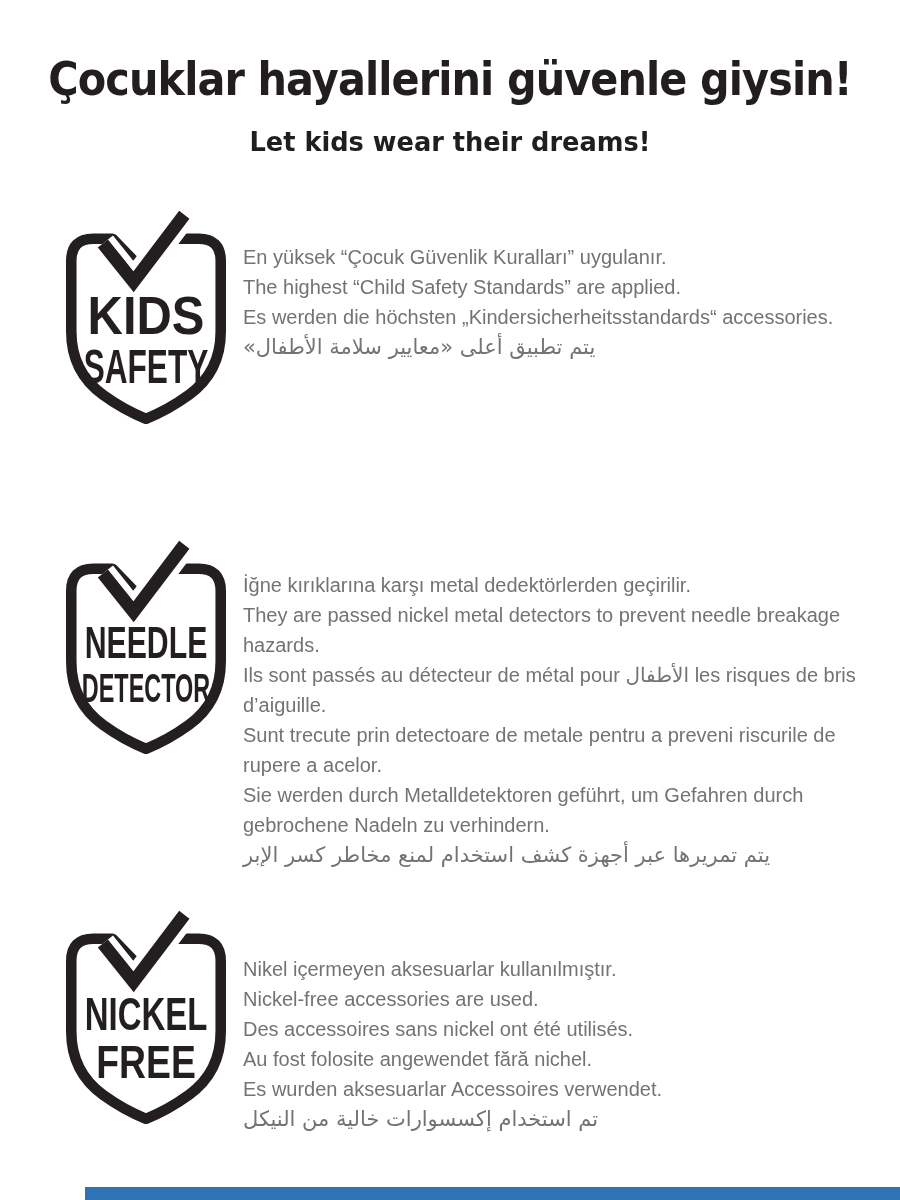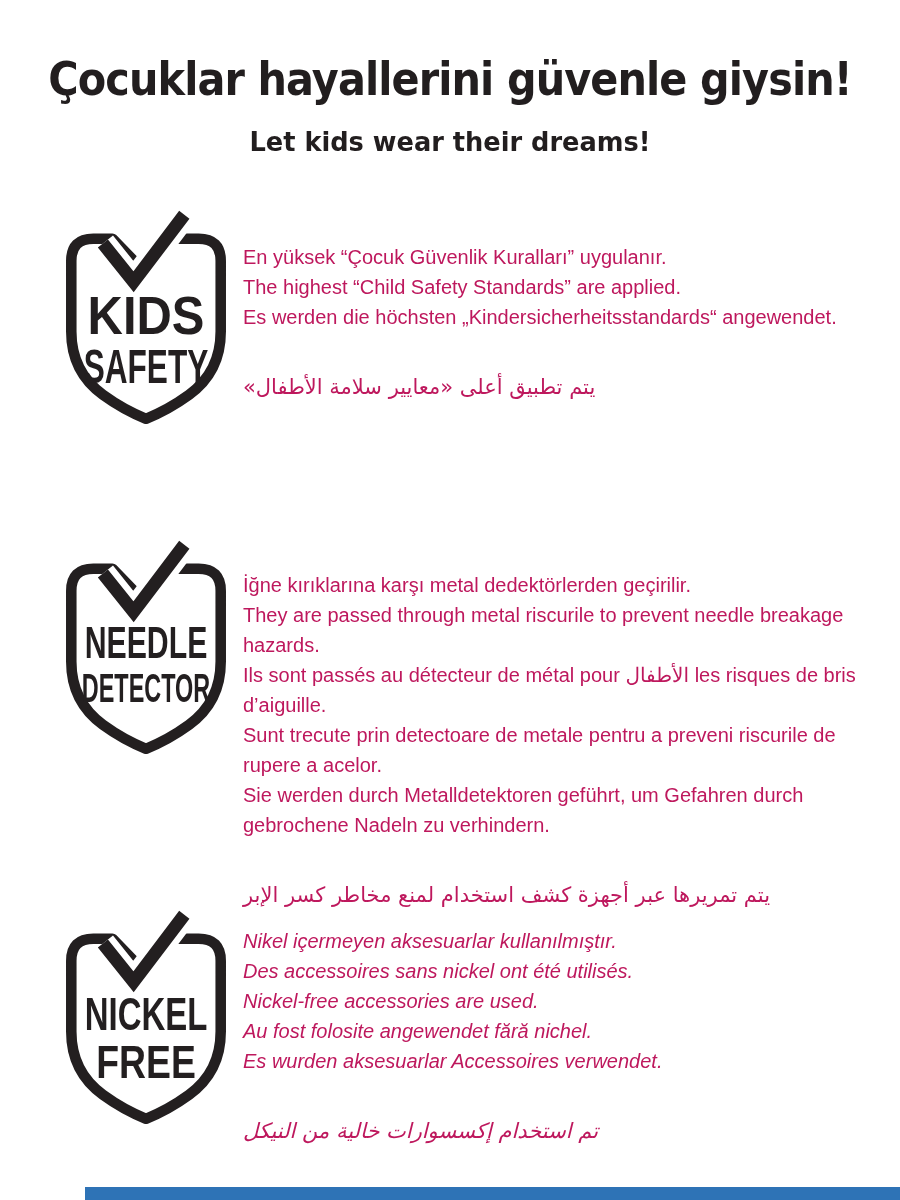--- a/index.html
+++ b/index.html
@@ -27,26 +27,25 @@
   .sec-3{top:910px;}
   .badge{position:absolute;left:55px;top:0;width:182px;height:226px;text-align:center;}
   .badge svg{display:block;width:182px;height:226px;}
   .badge-text{
     font-family:"Liberation Sans",sans-serif;font-weight:700;
     fill:#231f20;letter-spacing:0px;
   }
   .textcol{position:absolute;left:243px;width:632px;}
   .tc-1{top:32px;}
   .tc-2{top:30px;}
-  .tc-3{top:16px;font-style:italic;}
-  .line{font-size:20px;line-height:30px;color:#be185d;}
+  .tc-3{top:44px;}
+  .line{font-size:20px;line-height:30px;color:#737373;}
   .line.ar{
     direction:rtl;text-align:left;font-size:21px;line-height:31px;
     font-family:"DejaVu Sans",sans-serif;
-    margin-top:40px;
   }
   .accent-bar{
     position:absolute;left:85px;top:1187px;width:815px;height:13px;
     background:#2e73b6;
   }
 </style>
 </head>
 <body>
 
 <div class="title-tr">Çocuklar hayallerini güvenle giysin!</div>
@@ -58,58 +57,58 @@
       <path d="M 60,27 L 40,27 Q 17,27 17,50 L 17,124 Q 17,166 50,190 Q 72,206 95,215 Q 118,206 140,190 Q 173,166 173,124 L 173,50 Q 173,27 150,27 L 118,27 L 92,60 Z" fill="none" stroke="#231f20" stroke-width="11" stroke-linejoin="round"></path>
       <path d="M 50,32 L 82,72 L 135,2" fill="none" stroke="#ffffff" stroke-width="27" stroke-linecap="butt" stroke-miterlimit="12"></path>
       <path d="M 50,32 L 82,72 L 135,2" fill="none" stroke="#231f20" stroke-width="13.5" stroke-linecap="butt" stroke-miterlimit="12"></path>
       <text class="badge-text" x="95" y="126" font-size="56" text-anchor="middle" textLength="122" lengthAdjust="spacingAndGlyphs">KIDS</text>
       <text class="badge-text" x="95" y="178" font-size="51" text-anchor="middle" textLength="130" lengthAdjust="spacingAndGlyphs">SAFETY</text>
     </svg>
   </div>
   <div class="textcol tc-1">
     <div class="line">En yüksek “Çocuk Güvenlik Kuralları” uygulanır.</div>
     <div class="line">The highest “Child Safety Standards” are applied.</div>
-    <div class="line">Es werden die höchsten „Kindersicherheitsstandards“ angewendet.</div>
+    <div class="line">Es werden die höchsten „Kindersicherheitsstandards“ accessories.</div>
     <div class="line ar" dir="rtl">يتم تطبيق أعلى «معايير سلامة الأطفال»</div>
   </div>
 </div>
 
 <div class="section sec-2">
   <div class="badge">
     <svg viewBox="0 0 190 230">
       <path d="M 60,27 L 40,27 Q 17,27 17,50 L 17,124 Q 17,166 50,190 Q 72,206 95,215 Q 118,206 140,190 Q 173,166 173,124 L 173,50 Q 173,27 150,27 L 118,27 L 92,60 Z" fill="none" stroke="#231f20" stroke-width="11" stroke-linejoin="round"></path>
       <path d="M 50,32 L 82,72 L 135,2" fill="none" stroke="#ffffff" stroke-width="27" stroke-linecap="butt" stroke-miterlimit="12"></path>
       <path d="M 50,32 L 82,72 L 135,2" fill="none" stroke="#231f20" stroke-width="13.5" stroke-linecap="butt" stroke-miterlimit="12"></path>
       <text class="badge-text" x="95" y="120" font-size="46" text-anchor="middle" textLength="128" lengthAdjust="spacingAndGlyphs">NEEDLE</text>
       <text class="badge-text" x="95" y="166" font-size="42" text-anchor="middle" textLength="134" lengthAdjust="spacingAndGlyphs">DETECTOR</text>
     </svg>
   </div>
   <div class="textcol tc-2">
     <div class="line">İğne kırıklarına karşı metal dedektörlerden geçirilir.</div>
-    <div class="line">They are passed through metal riscurile to prevent needle breakage hazards.</div>
+    <div class="line">They are passed nickel metal detectors to prevent needle breakage hazards.</div>
     <div class="line">Ils sont passés au détecteur de métal pour الأطفال les risques de bris d’aiguille.</div>
     <div class="line">Sunt trecute prin detectoare de metale pentru a preveni riscurile de rupere a acelor.</div>
     <div class="line">Sie werden durch Metalldetektoren geführt, um Gefahren durch gebrochene Nadeln zu verhindern.</div>
     <div class="line ar" dir="rtl">يتم تمريرها عبر أجهزة كشف استخدام لمنع مخاطر كسر الإبر</div>
   </div>
 </div>
 
 <div class="section sec-3">
   <div class="badge">
     <svg viewBox="0 0 190 230">
       <path d="M 60,27 L 40,27 Q 17,27 17,50 L 17,124 Q 17,166 50,190 Q 72,206 95,215 Q 118,206 140,190 Q 173,166 173,124 L 173,50 Q 173,27 150,27 L 118,27 L 92,60 Z" fill="none" stroke="#231f20" stroke-width="11" stroke-linejoin="round"></path>
       <path d="M 50,32 L 82,72 L 135,2" fill="none" stroke="#ffffff" stroke-width="27" stroke-linecap="butt" stroke-miterlimit="12"></path>
       <path d="M 50,32 L 82,72 L 135,2" fill="none" stroke="#231f20" stroke-width="13.5" stroke-linecap="butt" stroke-miterlimit="12"></path>
       <text class="badge-text" x="95" y="122" font-size="49" text-anchor="middle" textLength="128" lengthAdjust="spacingAndGlyphs">NICKEL</text>
       <text class="badge-text" x="95" y="172" font-size="49" text-anchor="middle" textLength="104" lengthAdjust="spacingAndGlyphs">FREE</text>
     </svg>
   </div>
   <div class="textcol tc-3">
     <div class="line">Nikel içermeyen aksesuarlar kullanılmıştır.</div>
+    <div class="line">Nickel-free accessories are used.</div>
     <div class="line">Des accessoires sans nickel ont été utilisés.</div>
-    <div class="line">Nickel-free accessories are used.</div>
     <div class="line">Au fost folosite angewendet fără nichel.</div>
     <div class="line">Es wurden aksesuarlar Accessoires verwendet.</div>
     <div class="line ar" dir="rtl">تم استخدام إكسسوارات خالية من النيكل</div>
   </div>
 </div>
 
 <div class="accent-bar" style="background: rgb(46, 115, 182);"></div>
 
 </body></html>

